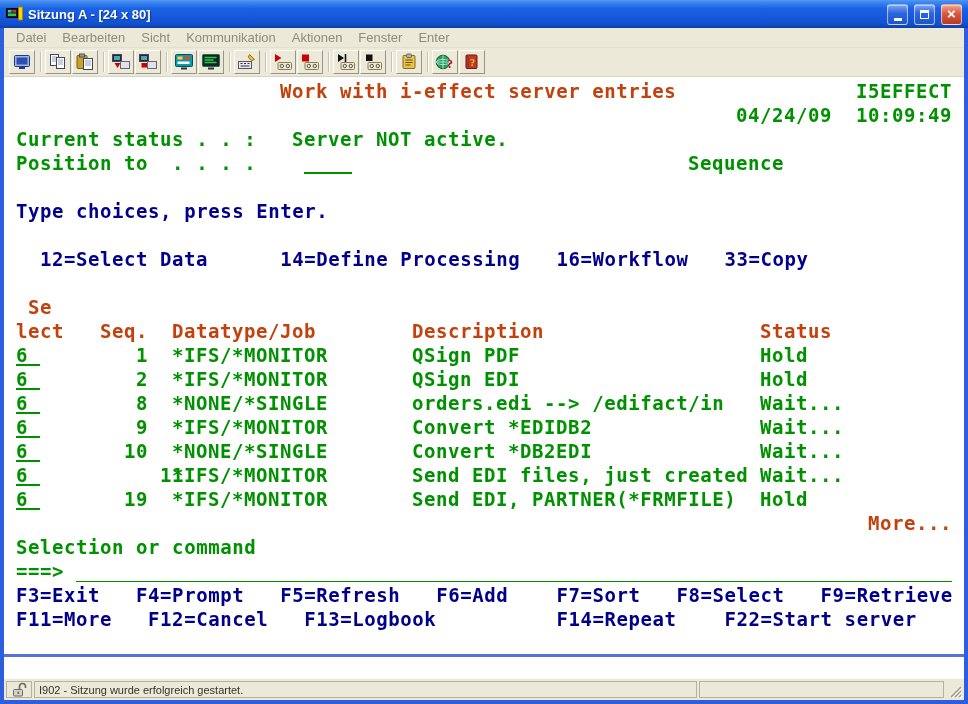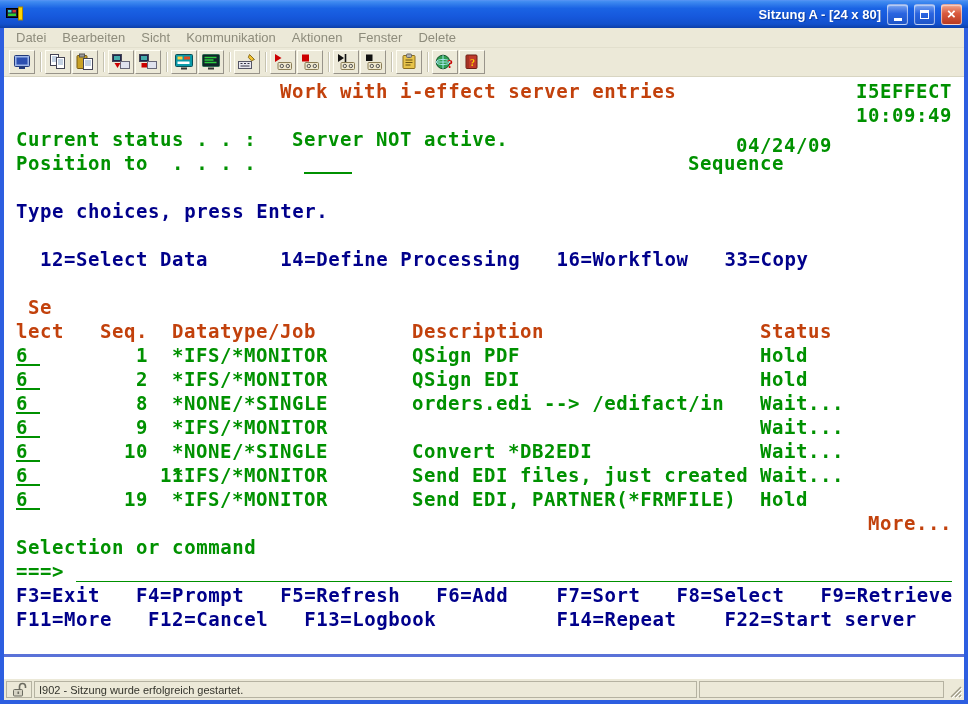--- a/index.html
+++ b/index.html
@@ -13,21 +13,21 @@
   }
   
   .titlebar{
     height:28px;margin:0 -4px;display:flex;align-items:center;gap:4px;
     padding:0 6px 0 6px;
     background:linear-gradient(180deg,#5a95f5 0%,#3f8bf0 6%,#1a63e4 30%,#1658dc 60%,#1250cc 86%,#0c3fa8 100%);
   }
   .app-icon{width:18px;height:16px;display:inline-block;flex:0 0 auto;}
   .title-text{
     flex:1;color:#fff;font-weight:bold;font-size:13px;
-    text-shadow:1px 1px 1px #0a3a9a;white-space:nowrap;overflow:hidden;text-align:right;
+    text-shadow:1px 1px 1px #0a3a9a;white-space:nowrap;overflow:hidden;
   }
   .winbtn{
     width:21px;height:21px;flex:0 0 auto;border-radius:3px;
     border:1px solid rgba(255,255,255,.55);
     background:linear-gradient(180deg,#7ba4f0,#2a64e0 45%,#1e55c8);
     display:inline-flex;align-items:center;justify-content:center;
     box-shadow:inset 0 1px 1px rgba(255,255,255,.5);
     margin-left:2px;cursor:pointer;
   }
   .winbtn.close{background:linear-gradient(180deg,#f0a68e,#d95a3e 45%,#b83a22);}
@@ -111,21 +111,21 @@
       </span>
   </div>
 
   <div class="menubar">
     <span class="menu-item">Datei</span>
     <span class="menu-item">Bearbeiten</span>
     <span class="menu-item">Sicht</span>
     <span class="menu-item">Kommunikation</span>
     <span class="menu-item">Aktionen</span>
     <span class="menu-item">Fenster</span>
-    <span class="menu-item">Delete</span>
+    <span class="menu-item">Enter</span>
   </div>
 
   <div class="toolbar" id="toolbar">
       <span class="tb-btn">
         <span>
           <svg width="20" height="18" viewBox="0 0 20 18">
             <rect x="2.5" y="2.5" width="15" height="11" rx="1" fill="#9db6e8" stroke="#223a7a"></rect>
             <rect x="4.5" y="4.5" width="11" height="7" fill="#2c4fb0"></rect>
             <rect x="7" y="14" width="6" height="2" fill="#223a7a"></rect>
           </svg>
@@ -275,21 +275,21 @@
             <path d="M6 2v13.5" stroke="#8a2a1d"></path>
             <text x="8" y="12.5" font-size="10" font-weight="bold" fill="#ffd400" font-family="Liberation Serif,serif">?</text>
           </svg>
         </span>
       </span>
     </div>
 
   <div class="terminal" id="terminal">
       <span class="tseg black" style="left: 276px; top: 2px;">Work with i-effect server entries</span>
       <span class="tseg green" style="left: 852px; top: 2px;">I5EFFECT</span>
-      <span class="tseg green" style="left: 732px; top: 26px; margin-top: 30px;">04/24/09</span>
+      <span class="tseg green" style="left: 732px; top: 26px;">04/24/09</span>
       <span class="tseg green" style="left: 852px; top: 26px;">10:09:49</span>
       <span class="tseg green" style="left: 288px; top: 50px;">Server NOT active.</span>
       <span class="tseg green" style="left: 12px; top: 50px;">Current status . . :</span>
       <span class="tseg green" style="left: 12px; top: 74px;">Position to  . . . .</span>
       <span class="tseg green field" style="left: 300px; top: 74px; width: 48px;">    </span>
       <span class="tseg green" style="left: 684px; top: 74px;">Sequence</span>
       <span class="tseg navy" style="left: 12px; top: 122px;">Type choices, press Enter.</span>
       <span class="tseg navy" style="left: 36px; top: 170px;">12=Select Data      14=Define Processing   16=Workflow   33=Copy</span>
       <span class="tseg black" style="left: 24px; top: 218px;">Se</span>
       <span class="tseg black" style="left: 12px; top: 242px;">lect</span>
@@ -308,20 +308,21 @@
       <span class="tseg green" style="left: 408px; top: 290px;">QSign EDI</span>
       <span class="tseg green" style="left: 756px; top: 290px;">Hold</span>
       <span class="tseg green field" style="left: 12px; top: 314px; width: 24px;">6 </span>
       <span class="tseg green" style="left: 132px; top: 314px;">8</span>
       <span class="tseg green" style="left: 168px; top: 314px;">*NONE/*SINGLE</span>
       <span class="tseg green" style="left: 408px; top: 314px;">orders.edi --&gt; /edifact/in</span>
       <span class="tseg green" style="left: 756px; top: 314px;">Wait...</span>
       <span class="tseg green field" style="left: 12px; top: 338px; width: 24px;">6 </span>
       <span class="tseg green" style="left: 132px; top: 338px;">9</span>
       <span class="tseg green" style="left: 168px; top: 338px;">*IFS/*MONITOR</span>
+      <span class="tseg green" style="left: 408px; top: 338px;">Convert *EDIDB2</span>
       <span class="tseg green" style="left: 756px; top: 338px;">Wait...</span>
       <span class="tseg green field" style="left: 12px; top: 362px; width: 24px;">6 </span>
       <span class="tseg green" style="left: 120px; top: 362px;">10</span>
       <span class="tseg green" style="left: 168px; top: 362px;">*NONE/*SINGLE</span>
       <span class="tseg green" style="left: 408px; top: 362px;">Convert *DB2EDI</span>
       <span class="tseg green" style="left: 756px; top: 362px;">Wait...</span>
       <span class="tseg green field" style="left: 12px; top: 386px; width: 24px;">6 </span>
       <span class="tseg green" style="left: 120px; top: 386px; margin-left: 36px;">11</span>
       <span class="tseg green" style="left: 168px; top: 386px;">*IFS/*MONITOR</span>
       <span class="tseg green" style="left: 408px; top: 386px;">Send EDI files, just created</span>

